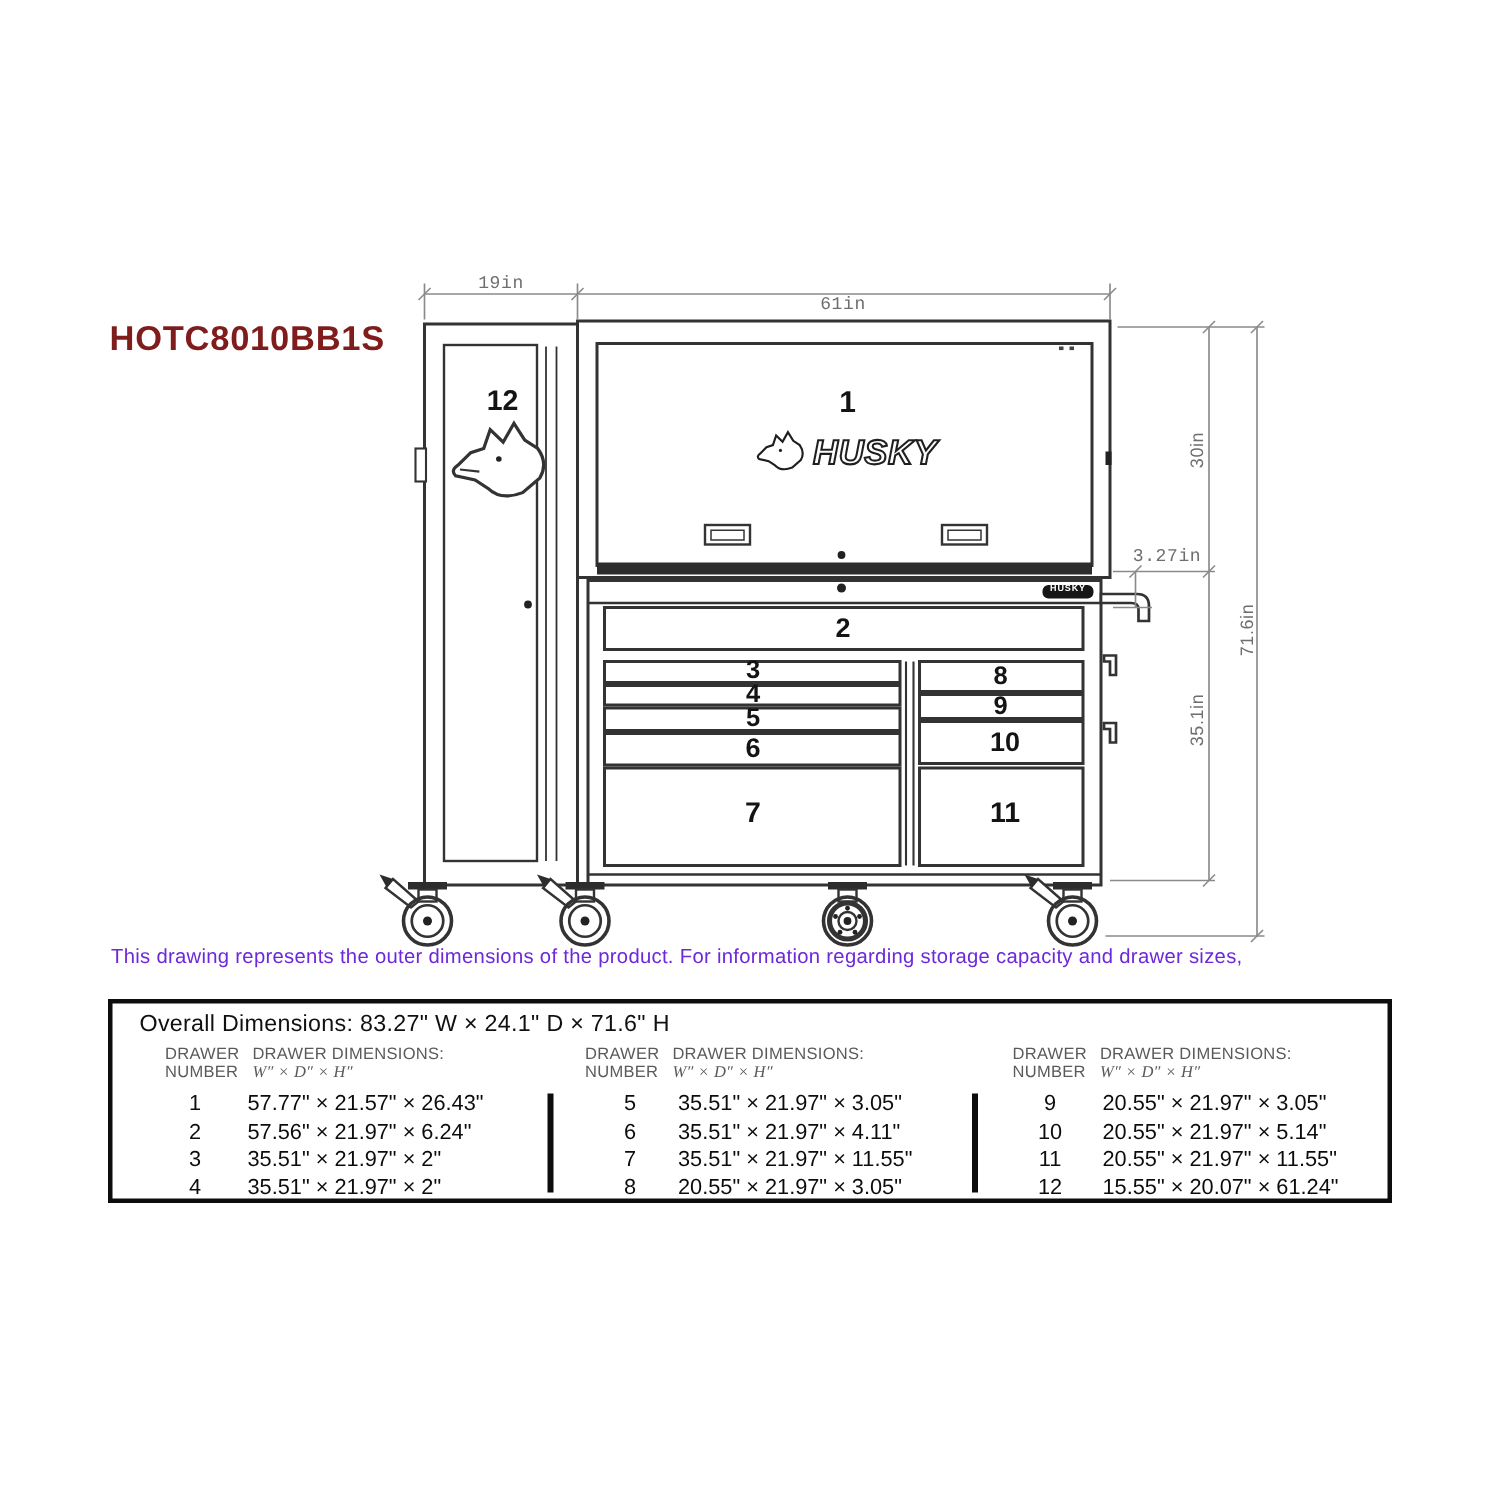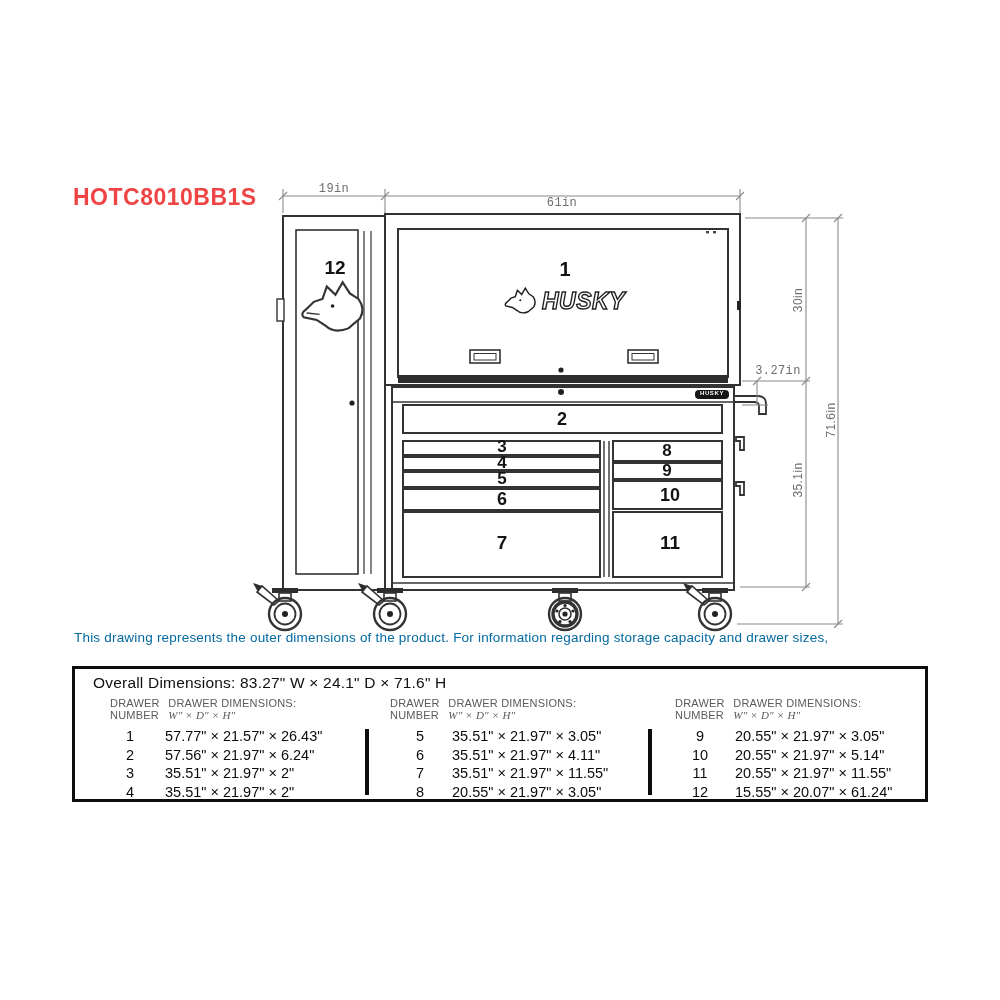--- a/index.html
+++ b/index.html
@@ -1,29 +1,29 @@
 <!DOCTYPE html>
 <html><head>
 <meta charset="utf-8">
 <style>
   html,body{margin:0;padding:0;background:#ffffff;}
   .page{position:relative;width:1000px;height:1000px;background:#ffffff;overflow:hidden;
         font-family:"Liberation Sans", sans-serif;color:#1a1a1a;}
   .abs{position:absolute;}
   svg{display:block;}
   
-  .model-title{left:73px;top:184px;font-size:23px;font-weight:800;letter-spacing:.5px;color:#ef4444;}
+  .model-title{left:73px;top:212px;font-size:23px;font-weight:800;letter-spacing:.5px;color:#7f1d1d;}
   .dim-label{font-size:12px;color:#6e6e6e;letter-spacing:.4px;white-space:nowrap;}
   .dim-h{transform:translate(-50%,-50%);font-family:Liberation Mono, monospace;}
   .dim-v{transform:translate(-50%,-50%) rotate(-90deg);}
   .drawer-num{font-weight:700;color:#141414;transform:translate(-50%,-50%);white-space:nowrap;}
   .badge-label{left:712px;top:390px;font-size:6px;color:#fff;transform:translate(-50%,0);
                letter-spacing:.6px;font-weight:700;}
   
-  .note{left:74px;width:860px;font-size:13.5px;color:#0369a1;letter-spacing:.2px;white-space:nowrap;}
+  .note{left:74px;width:860px;font-size:13.5px;color:#6d28d9;letter-spacing:.2px;white-space:nowrap;}
   
   .spec-table{left:72px;top:666px;width:850px;height:130px;border:3px solid #0d0d0d;background:#fff;}
   .overall{left:18px;top:5px;font-size:15.5px;color:#101010;letter-spacing:.2px;white-space:nowrap;}
   .thead{font-size:11px;color:#5a5a5a;letter-spacing:.2px;line-height:12px;white-space:nowrap;}
   .thead .it{font-style:italic;font-family:Liberation Serif, serif;}
   .tgroup{position:absolute;top:58px;}
   .trow{display:flex;height:18.5px;align-items:center;font-size:14.5px;color:#0c0c0c;white-space:nowrap;}
   .tnum{text-align:center;}
   .g1 .tnum{width:40px;margin-right:15px;}
   .g2 .tnum{width:60px;margin-right:2px;}

